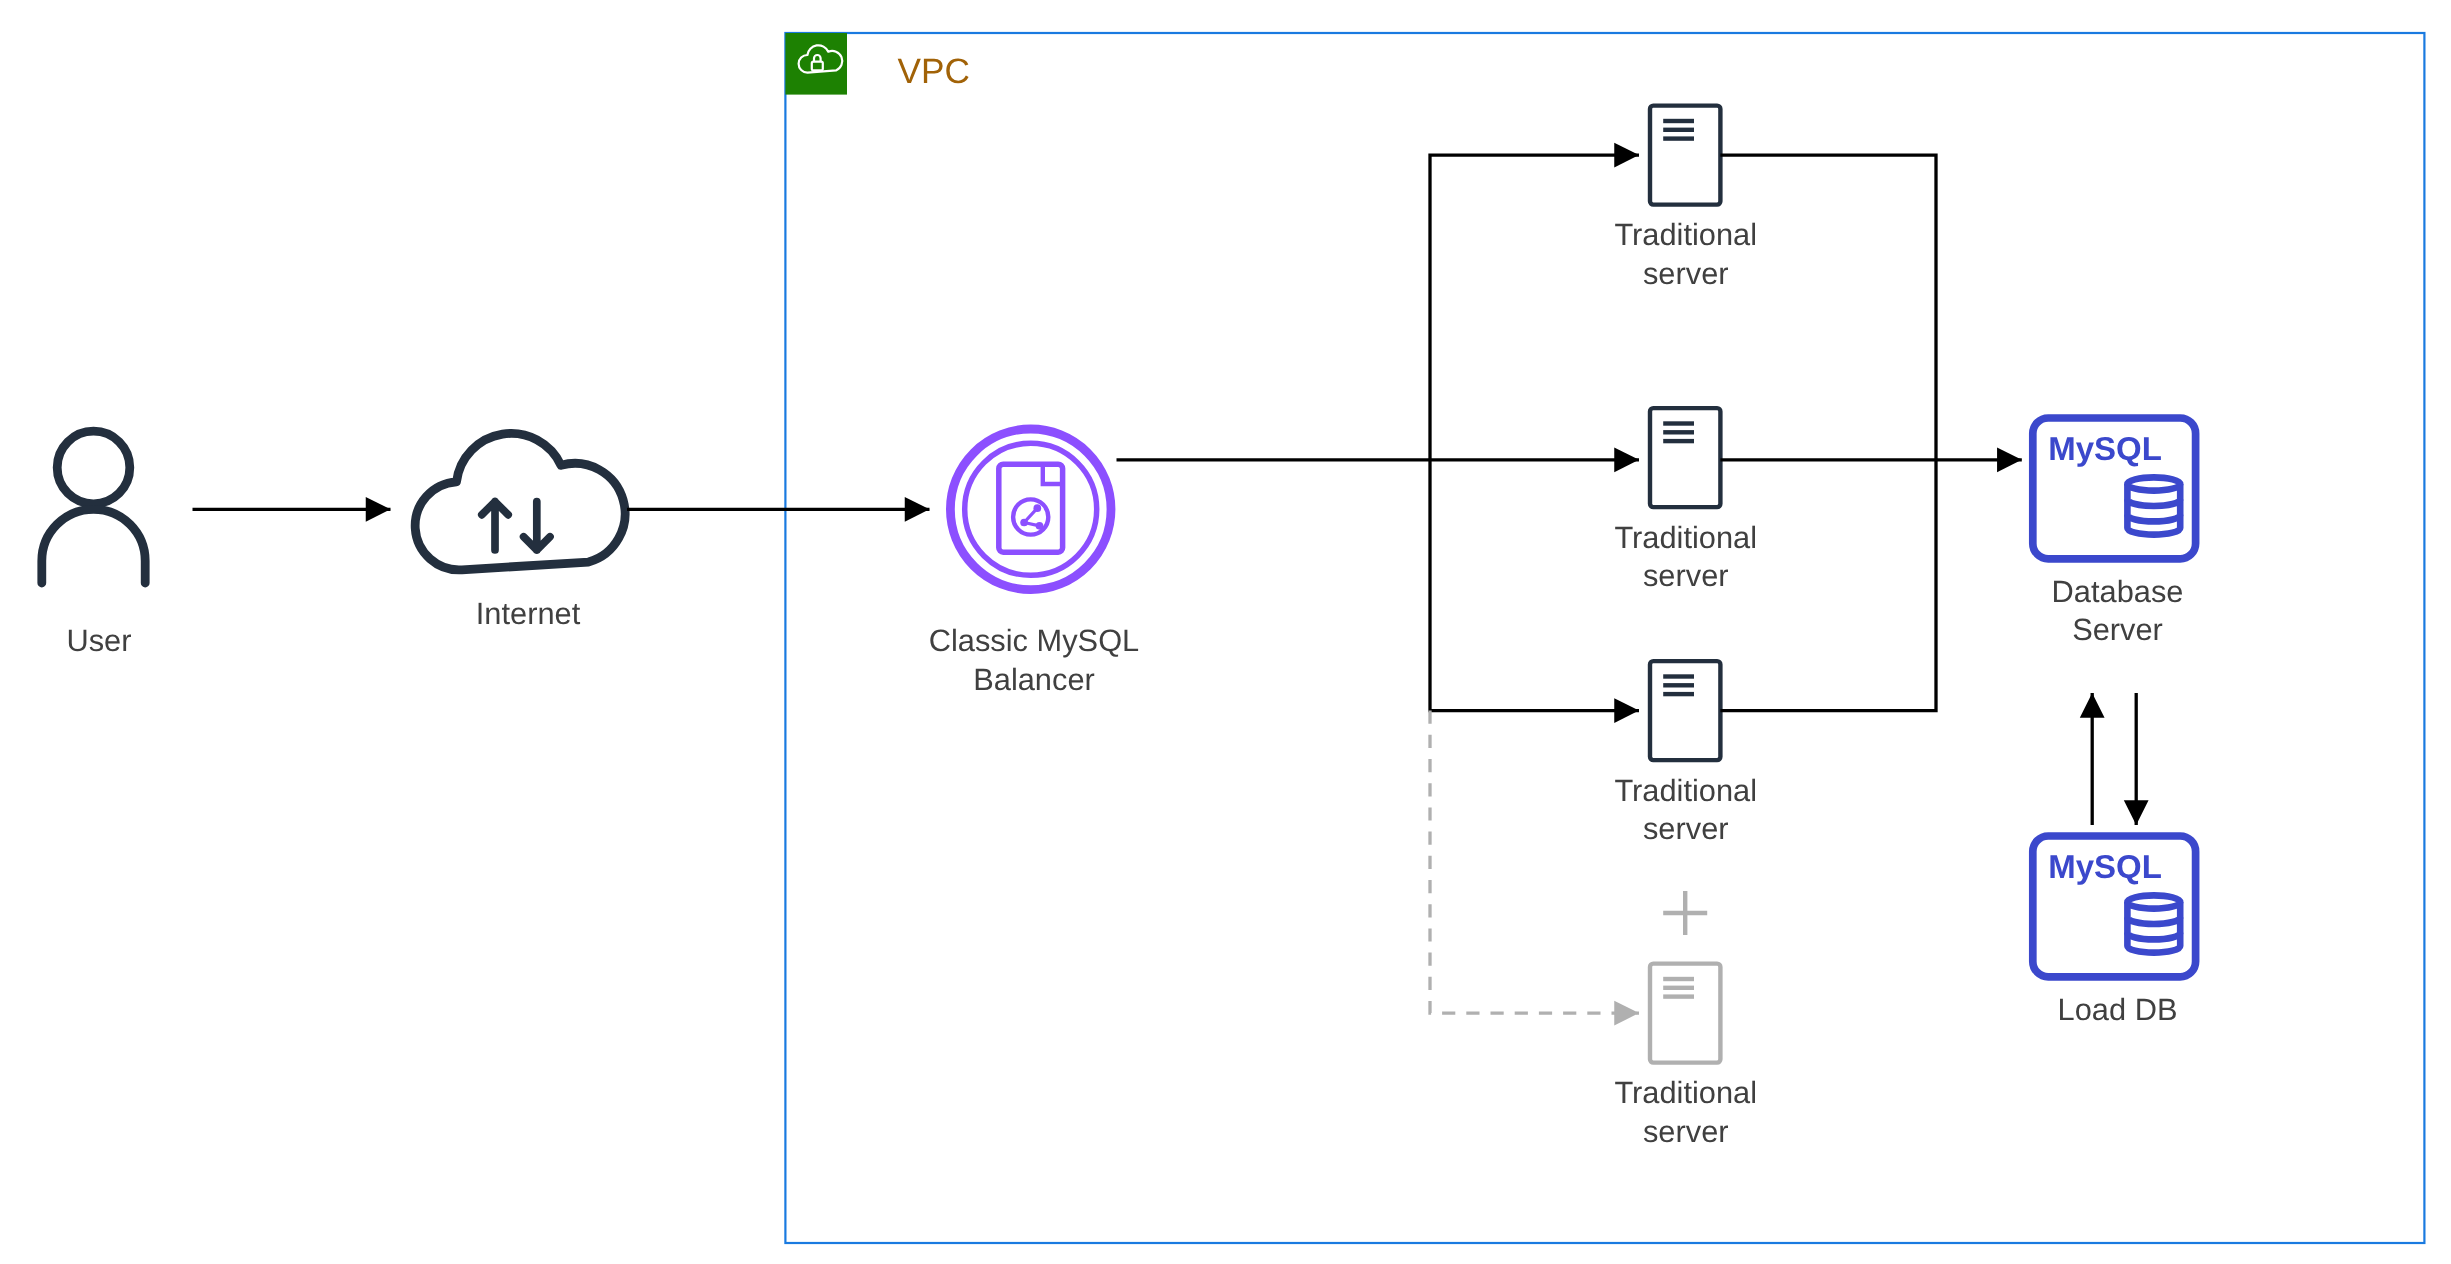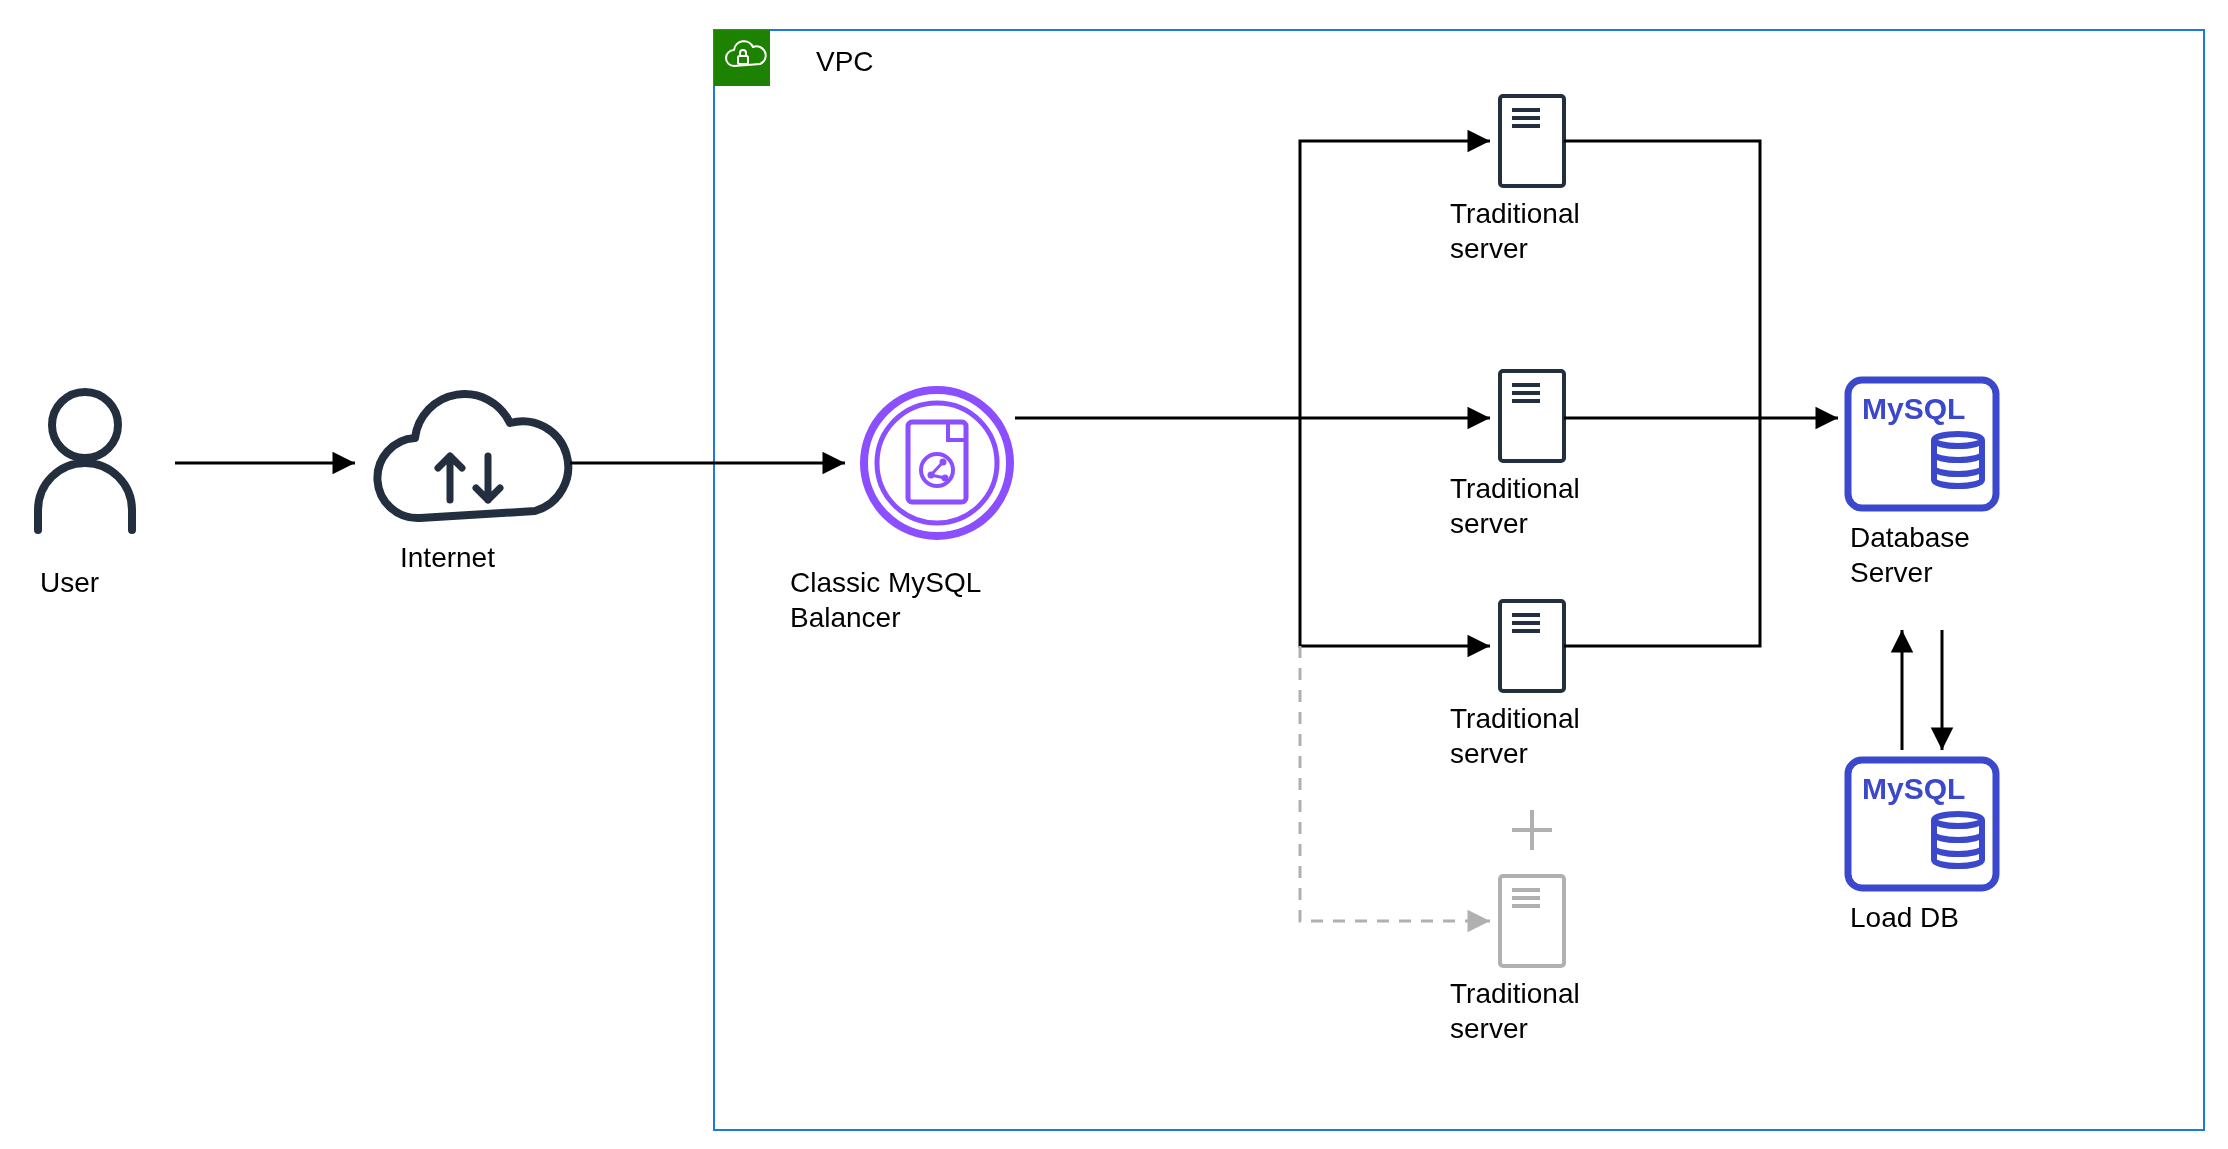--- a/index.html
+++ b/index.html
@@ -9,28 +9,29 @@
     color: #232f3e;
   }
   .canvas {
     position: relative;
     width: 2228px;
     height: 1149px;
   }
   .label {
     position: absolute;
     font-size: 28px;
-    color: #000000;
+    color: #404040;
+    text-align: center;
     line-height: 1.25;
     white-space: pre-line;
   }
   .vpc-label {
     position: absolute;
-    font-size: 28px;
-    color: #000000;
+    font-size: 32px;
+    color: #a16207;
   }
   svg { position: absolute; left: 0; top: 0; }
 </style>
 </head>
 <body>
 
 <div class="canvas">
 
 <svg width="2228" height="1149" viewBox="0 0 2228 1149">
   <defs>

